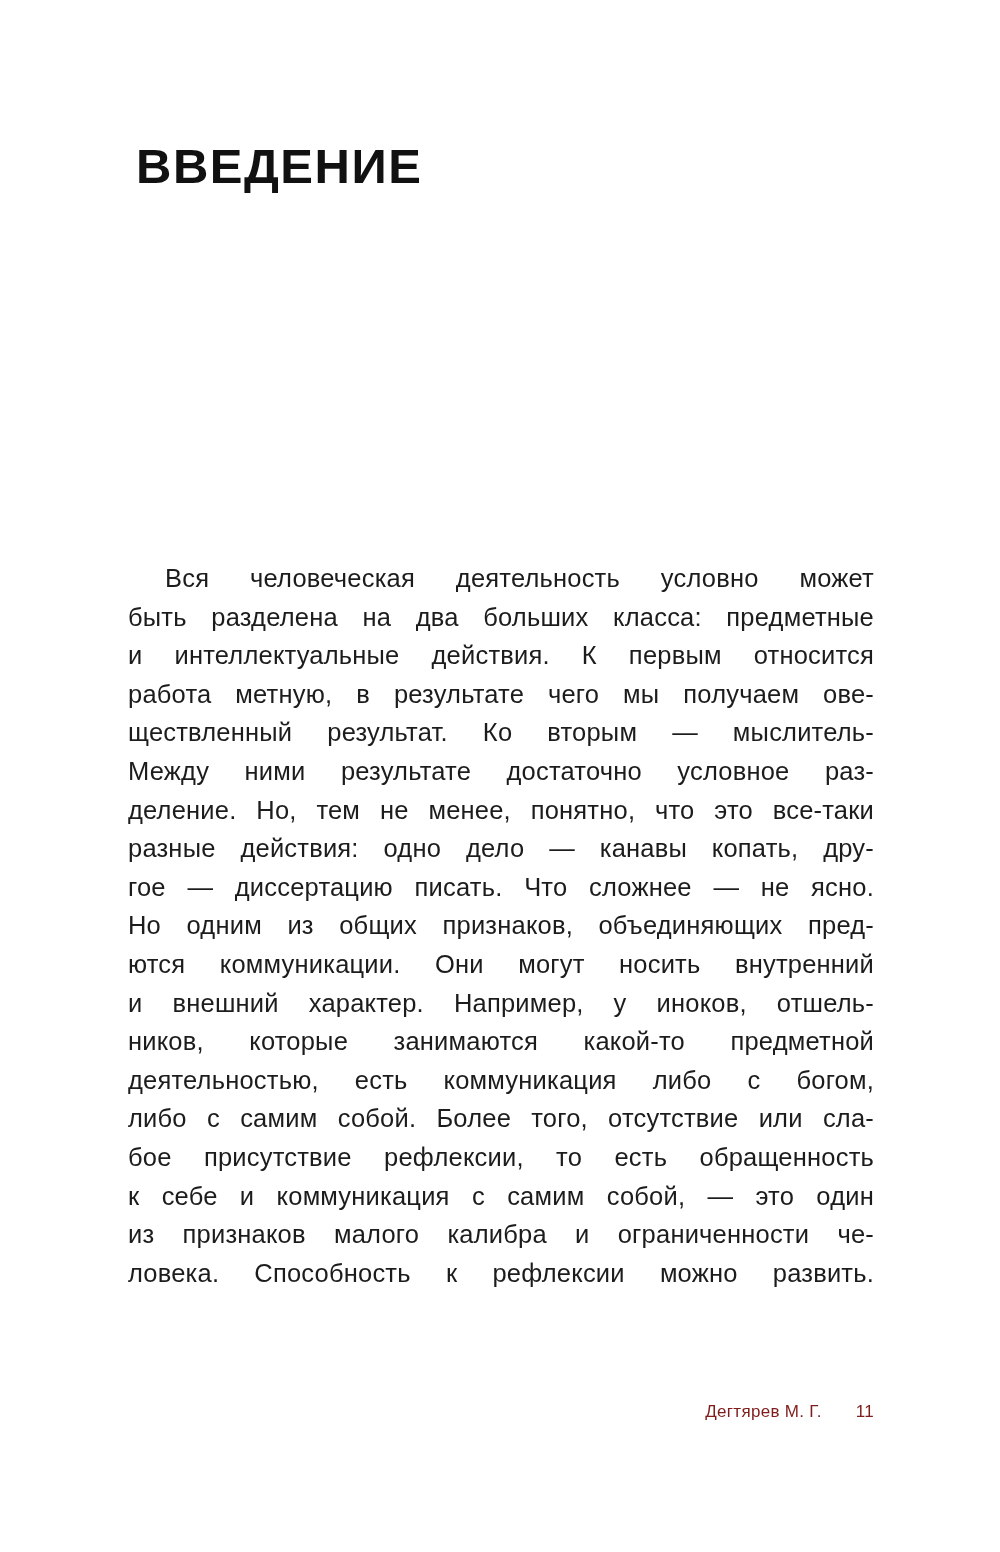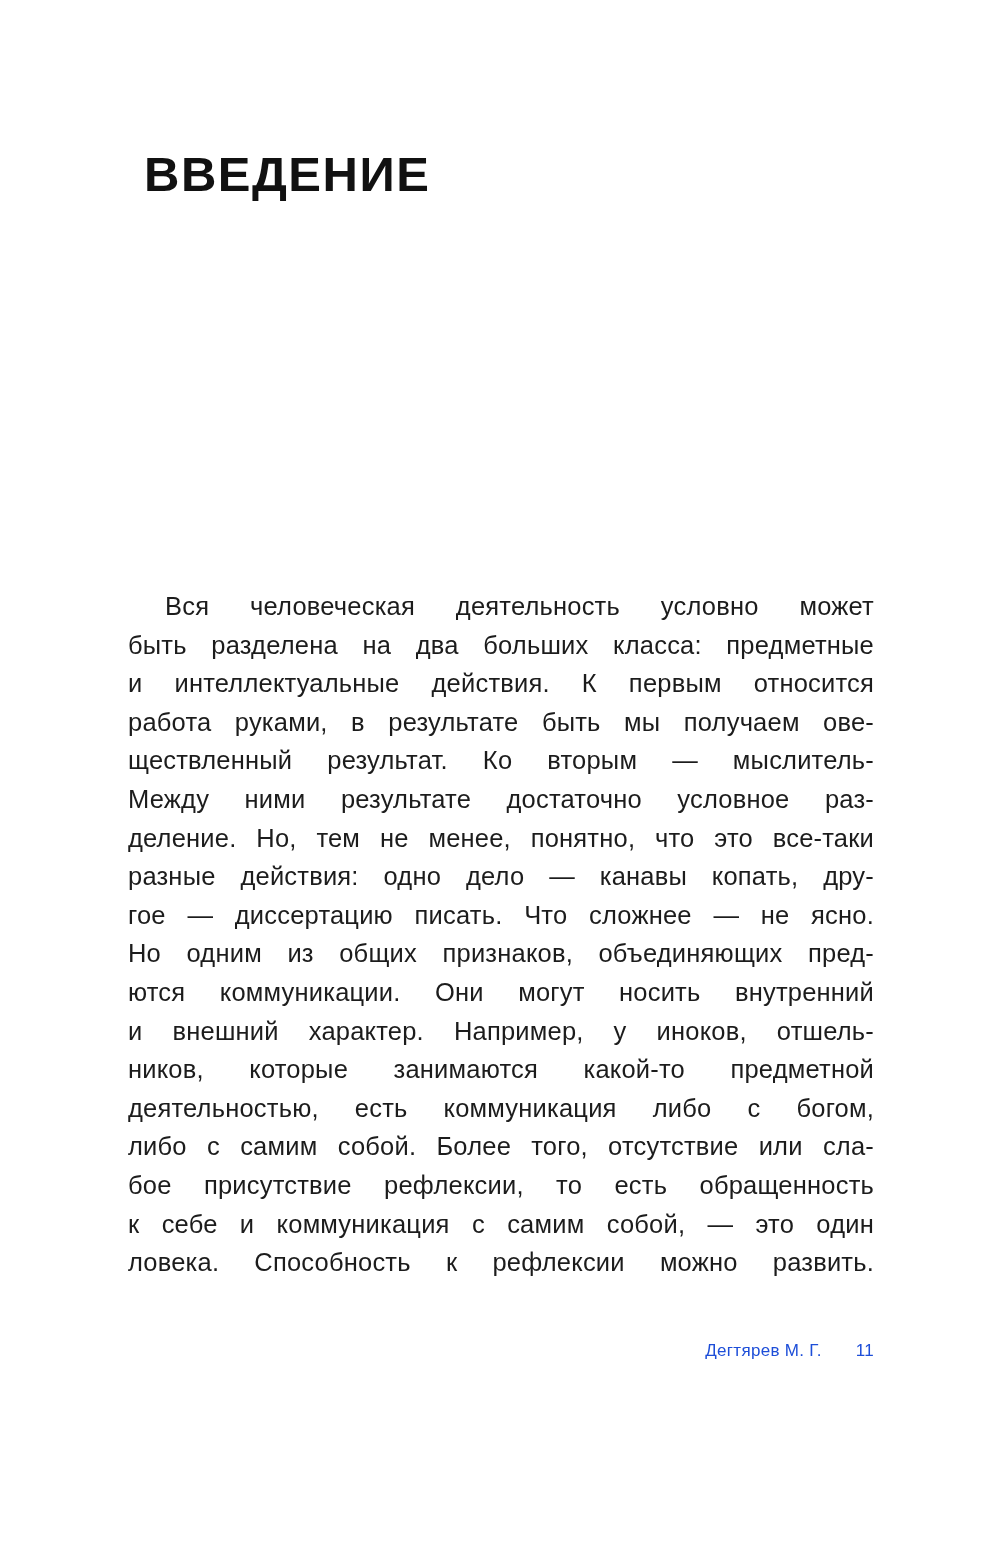--- a/index.html
+++ b/index.html
@@ -13,84 +13,85 @@
     height: 1552px;
     background: #ffffff;
     font-family: "Liberation Sans", sans-serif;
     color: #1a1a1a;
     overflow: hidden;
   }
   .chapter-title {
     position: absolute;
     left: 128px;
     top: 132px;
-    margin: 16px;
+    margin: 8px;
     font-size: 49px;
     font-weight: 700;
     letter-spacing: 1.5px;
     color: #111111;
     line-height: 1.1;
   }
   .body-text {
     position: absolute;
     left: 128px;
-    top: 587px;
+    top: 559px;
     width: 746px;
     font-size: 25.5px;
     color: #1c1c1c;
   }
   .body-text .line {
     line-height: 38.6px;
     text-align: justify;
     text-align-last: justify;
     letter-spacing: 0.2px;
   }
   .body-text .line.first {
     padding-left: 37px;
   }
   .body-text .line.last {
     text-align-last: justify;
   }
   .footer {
     position: absolute;
-    top: 1341px;
+    top: 1402px;
     right: 126px;
     font-size: 17px;
-    color: #1d4ed8;
+    color: #7f1d1d;
     letter-spacing: 0.3px;
   }
   .footer .pagenum {
     margin-left: 34px;
   }
 </style>
 </head>
 <body>
 
 <div class="page">
 
   <h1 class="chapter-title">ВВЕДЕНИЕ</h1>
 
   <div class="body-text">
       <div class="line first">Вся человеческая деятельность условно может</div>
       <div class="line">быть разделена на два больших класса: предметные</div>
       <div class="line">и интеллектуальные действия. К первым относится</div>
-      <div class="line">работа руками, в результате быть мы получаем ове-</div>
+      <div class="line">работа метную, в результате чего мы получаем ове-</div>
       <div class="line">ществленный результат. Ко вторым — мыслитель-</div>
       <div class="line">Между ними результате достаточно условное раз-</div>
       <div class="line">деление. Но, тем не менее, понятно, что это все-таки</div>
       <div class="line">разные действия: одно дело — канавы копать, дру-</div>
       <div class="line">гое — диссертацию писать. Что сложнее — не ясно.</div>
       <div class="line">Но одним из общих признаков, объединяющих пред-</div>
       <div class="line">ются коммуникации. Они могут носить внутренний</div>
       <div class="line">и внешний характер. Например, у иноков, отшель-</div>
       <div class="line">ников, которые занимаются какой-то предметной</div>
       <div class="line">деятельностью, есть коммуникация либо с богом,</div>
       <div class="line">либо с самим собой. Более того, отсутствие или сла-</div>
       <div class="line">бое присутствие рефлексии, то есть обращенность</div>
       <div class="line">к себе и коммуникация с самим собой, — это один</div>
+      <div class="line">из признаков малого калибра и ограниченности че-</div>
       <div class="line last">ловека. Способность к рефлексии можно развить.</div>
     </div>
 
   <div class="footer">
     <span>Дегтярев М. Г.</span><span class="pagenum">11</span>
   </div>
 
 </div>
 
 </body></html>

